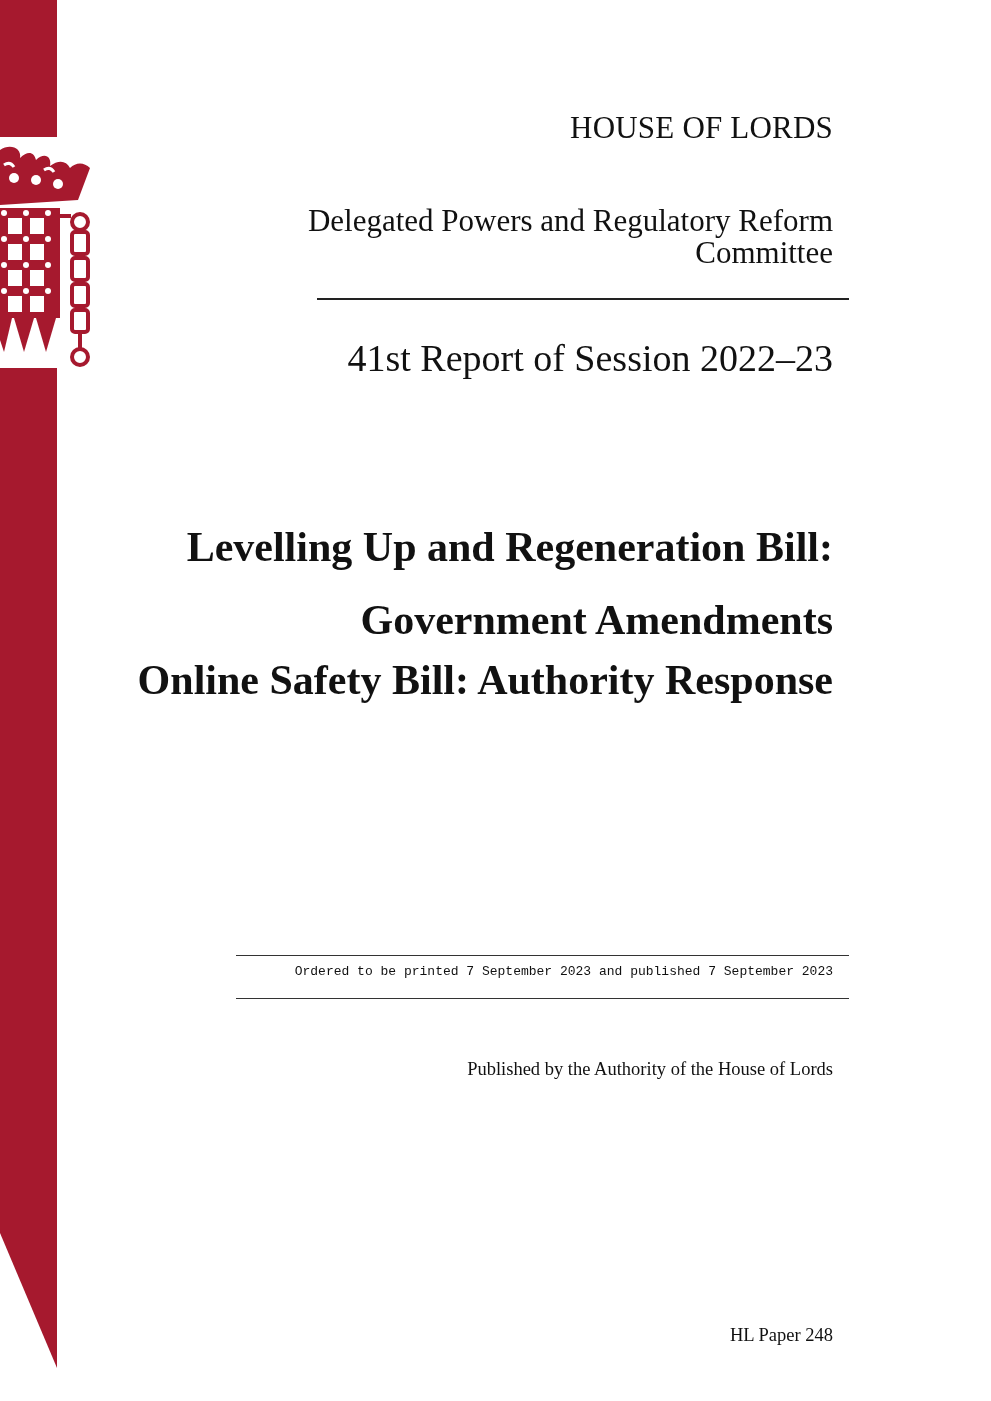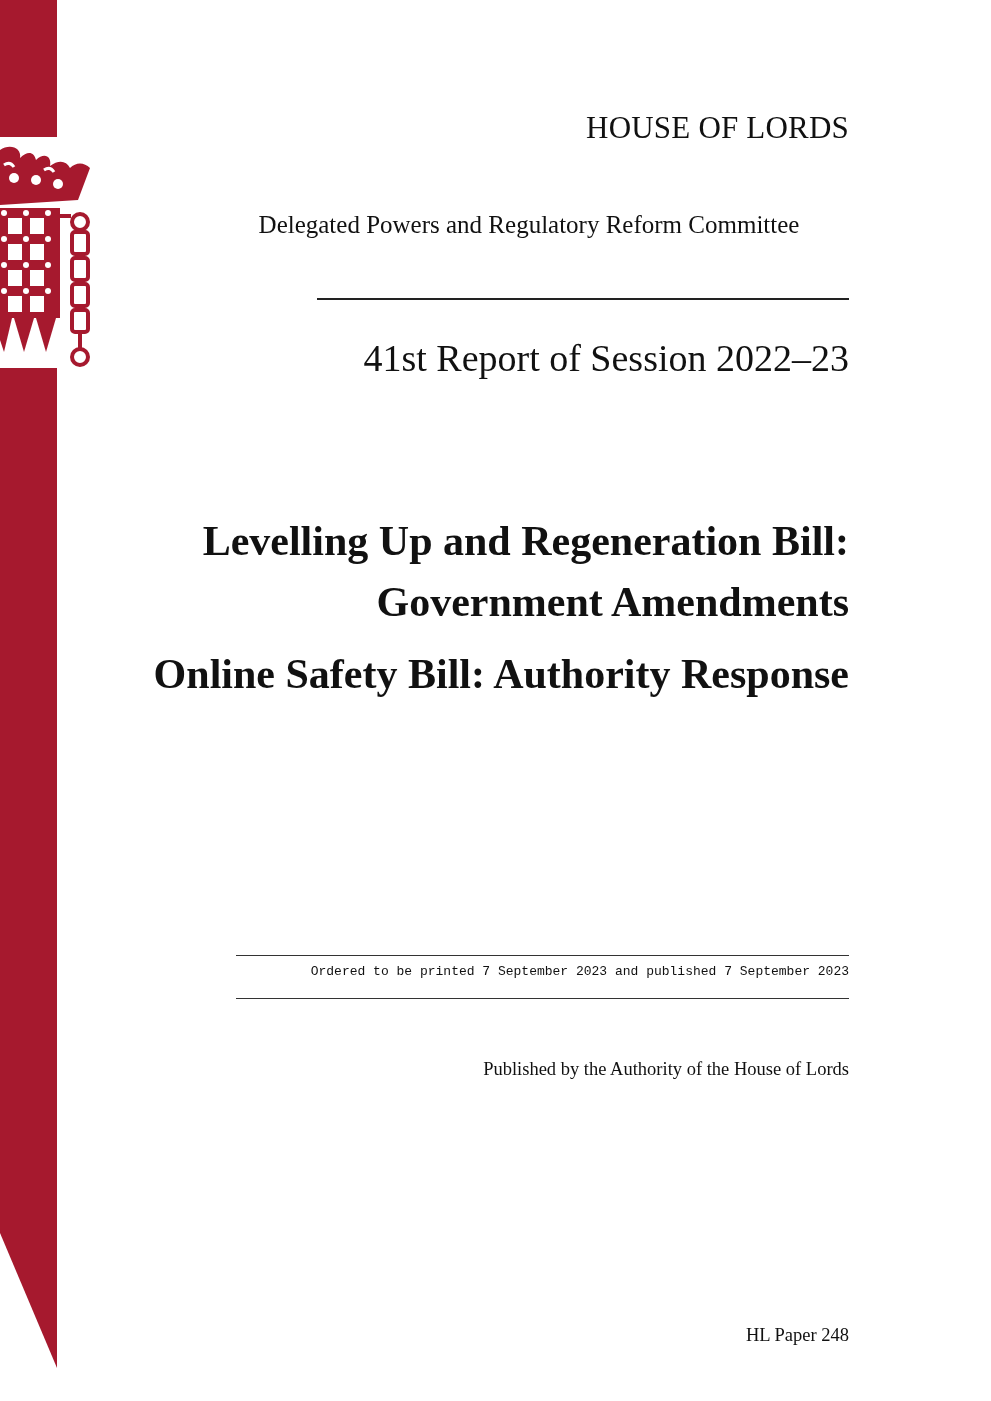--- a/index.html
+++ b/index.html
@@ -2,26 +2,26 @@
 <html><head>
 <meta charset="utf-8">
 <style>
   html, body { margin: 0; padding: 0; }
   body {
     width: 991px; height: 1401px; position: relative; overflow: hidden;
     background: #ffffff; font-family: "Liberation Serif", "DejaVu Serif", serif; color: #111;
   }
   .sidebar { position: absolute; left: 0; top: 0; width: 100px; height: 1401px; }
   .sidebar svg { display: block; }
-  .right { position: absolute; right: 142px; text-align: right; }
+  .right { position: absolute; right: 158px; text-align: right; }
   .house { top: 110px; font-size: 31px; letter-spacing: 0.2px; white-space: nowrap; }
-  .committee { top: 205px; font-size: 25px; line-height: 40px; width: 640px; text-align: center; }
+  .committee { top: 205px; font-size: 31px; line-height: 32px; width: 640px; }
   .rule1 { position: absolute; left: 317px; width: 532px; top: 298px; height: 2px; background: #222; }
   .session { top: 336px; font-size: 38px; white-space: nowrap; }
-  .title { font-weight: bold; font-size: 42px; line-height: 61px; width: 700px; }
+  .title { font-weight: bold; font-size: 42px; line-height: 73px; width: 700px; }
   .title1 { top: 511px; }
   .title2 { top: 644px; }
   .rule2 { position: absolute; left: 236px; width: 613px; top: 955px; height: 1px; background: #333; }
   .ordered { top: 964px; font-size: 13px; white-space: nowrap; font-family: Liberation Mono, monospace; }
   .rule3 { position: absolute; left: 236px; width: 613px; top: 998px; height: 1px; background: #333; }
   .publisher { top: 1059px; font-size: 18.5px; white-space: nowrap; margin-left: 42px; }
   .paper { top: 1293px; font-size: 18.5px; white-space: nowrap; margin-top: 32px; }
 </style>
 </head>
 <body>

